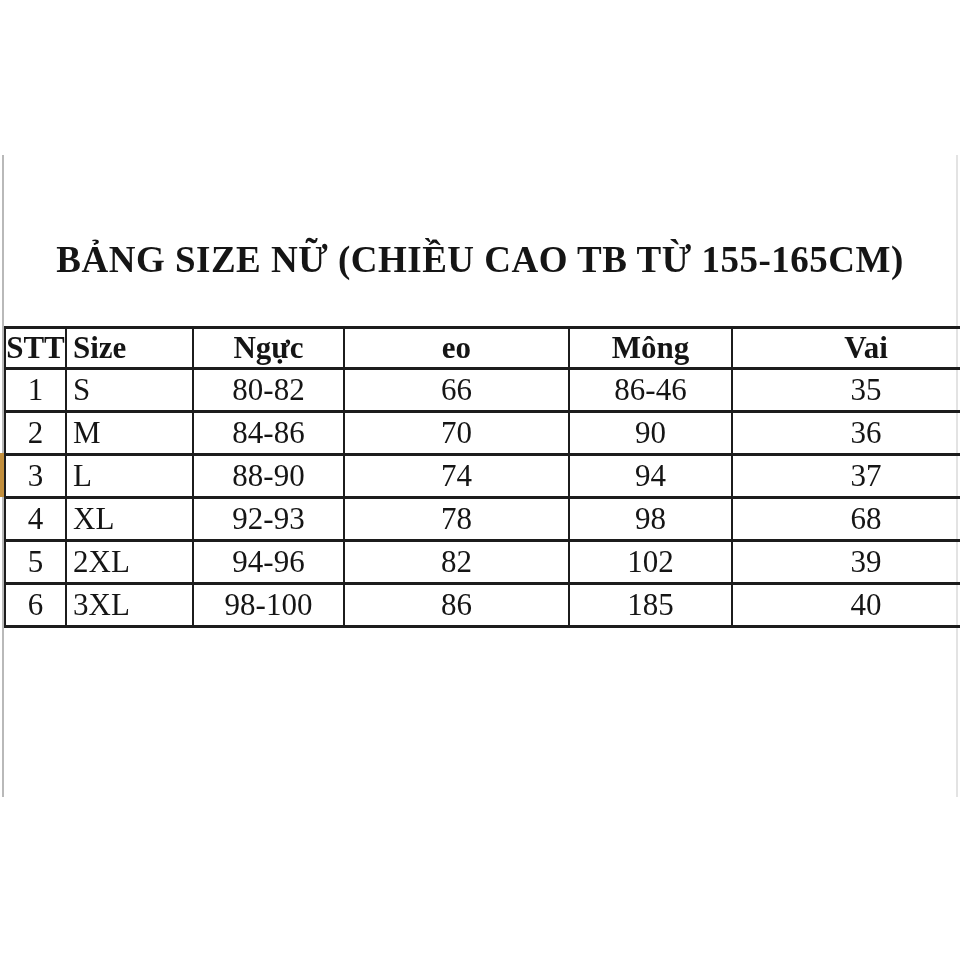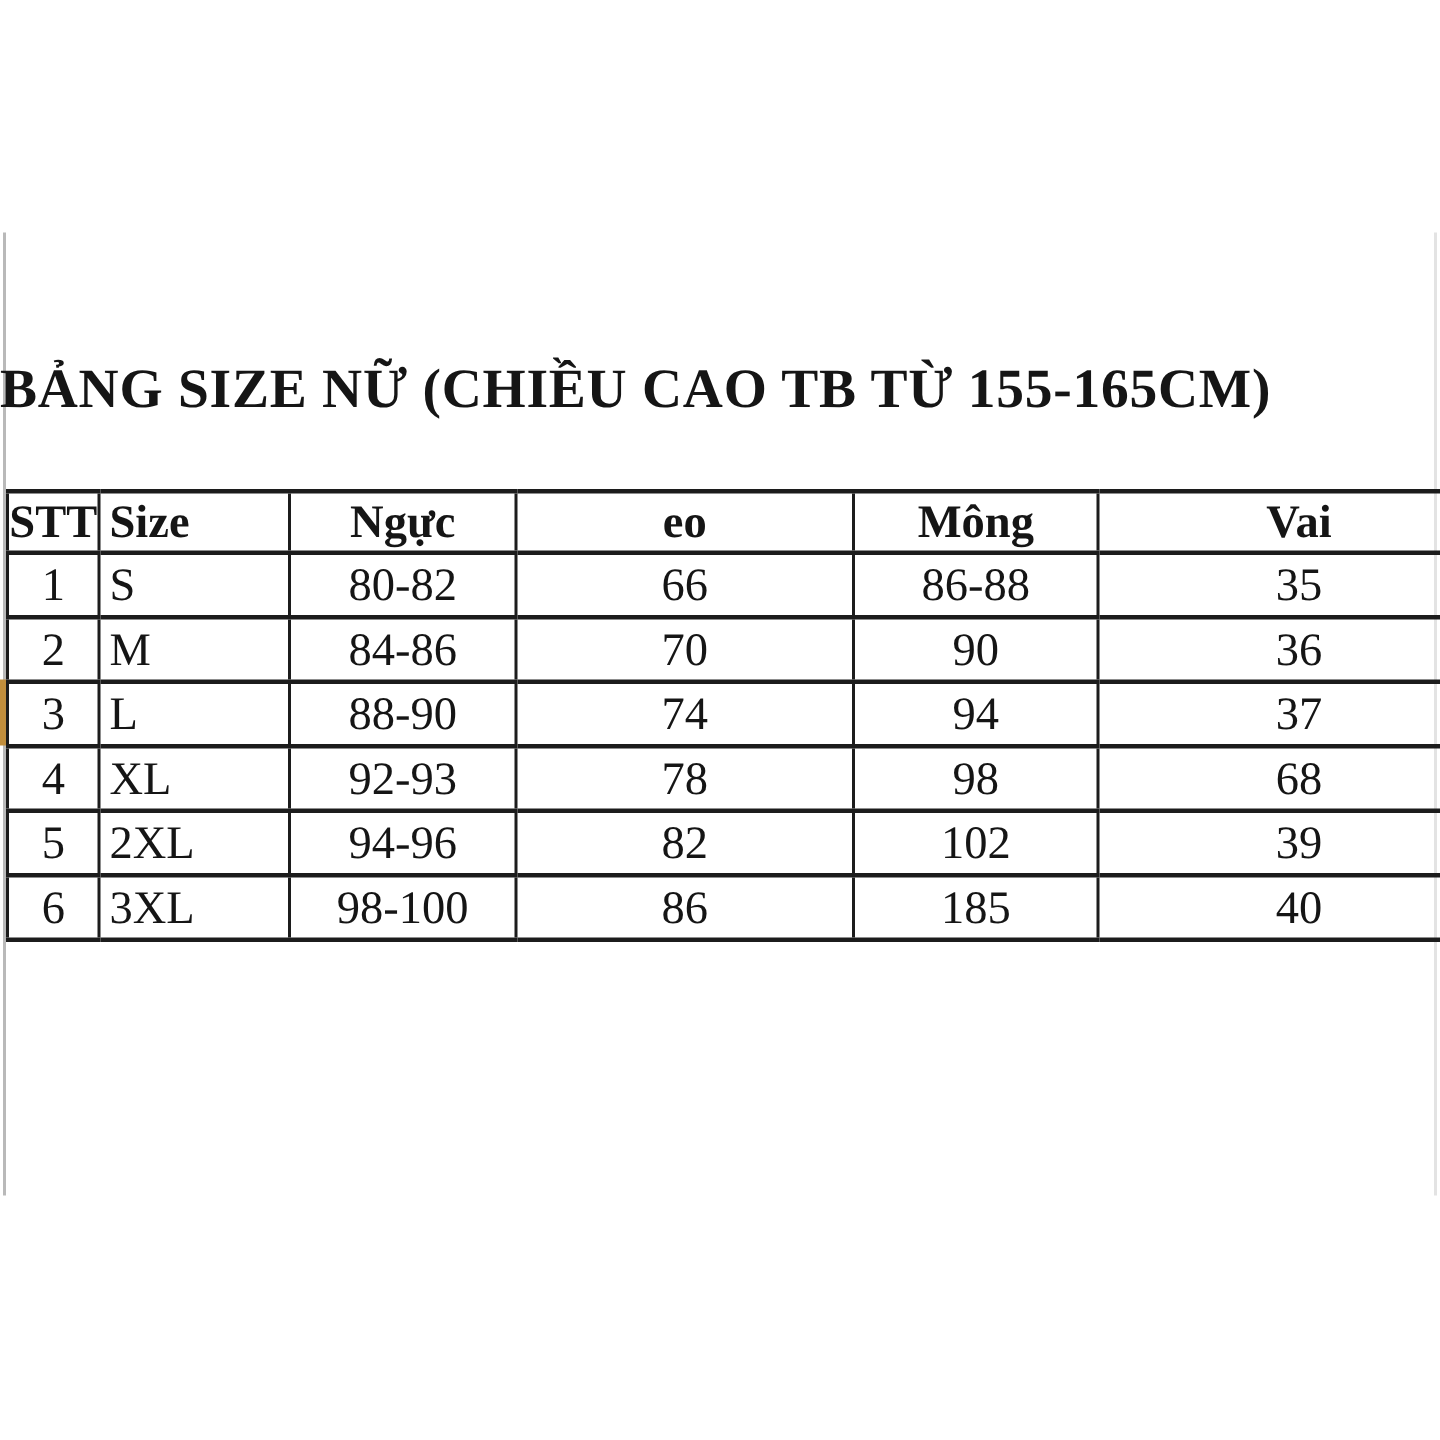--- a/index.html
+++ b/index.html
@@ -20,21 +20,21 @@
     position:absolute;left:956px;top:155px;width:2px;height:642px;
     background:#e3e3e3;
   }
   
   .artifact{
     position:absolute;left:0;top:453px;width:4px;height:44px;
     background:#c18e3c;
   }
   .title{
     position:absolute;top:238px;left:0;width:100%;
-    text-align:left;
+    text-align:center;
     font-weight:bold;
     font-size:37px;
     letter-spacing:0.5px;
     white-space:nowrap;
   }
   .unit{
     position:absolute;top:287px;right:104px;
     font-size:31px;
   }
   table.size-table{
@@ -98,21 +98,21 @@
           <th class="c4 align-center">Mông</th>
           <th class="c5 align-center">Vai</th>
         </tr>
     </thead>
     <tbody>
         <tr>
           <td class="c0 align-center">1</td>
           <td class="c1 align-left">S</td>
           <td class="c2 align-center">80-82</td>
           <td class="c3 align-center">66</td>
-          <td class="c4 align-center">86-88</td>
+          <td class="c4 align-center">86-46</td>
           <td class="c5 align-center">35</td>
         </tr>
         <tr>
           <td class="c0 align-center">2</td>
           <td class="c1 align-left">M</td>
           <td class="c2 align-center">84-86</td>
           <td class="c3 align-center">70</td>
           <td class="c4 align-center">90</td>
           <td class="c5 align-center">36</td>
         </tr>

